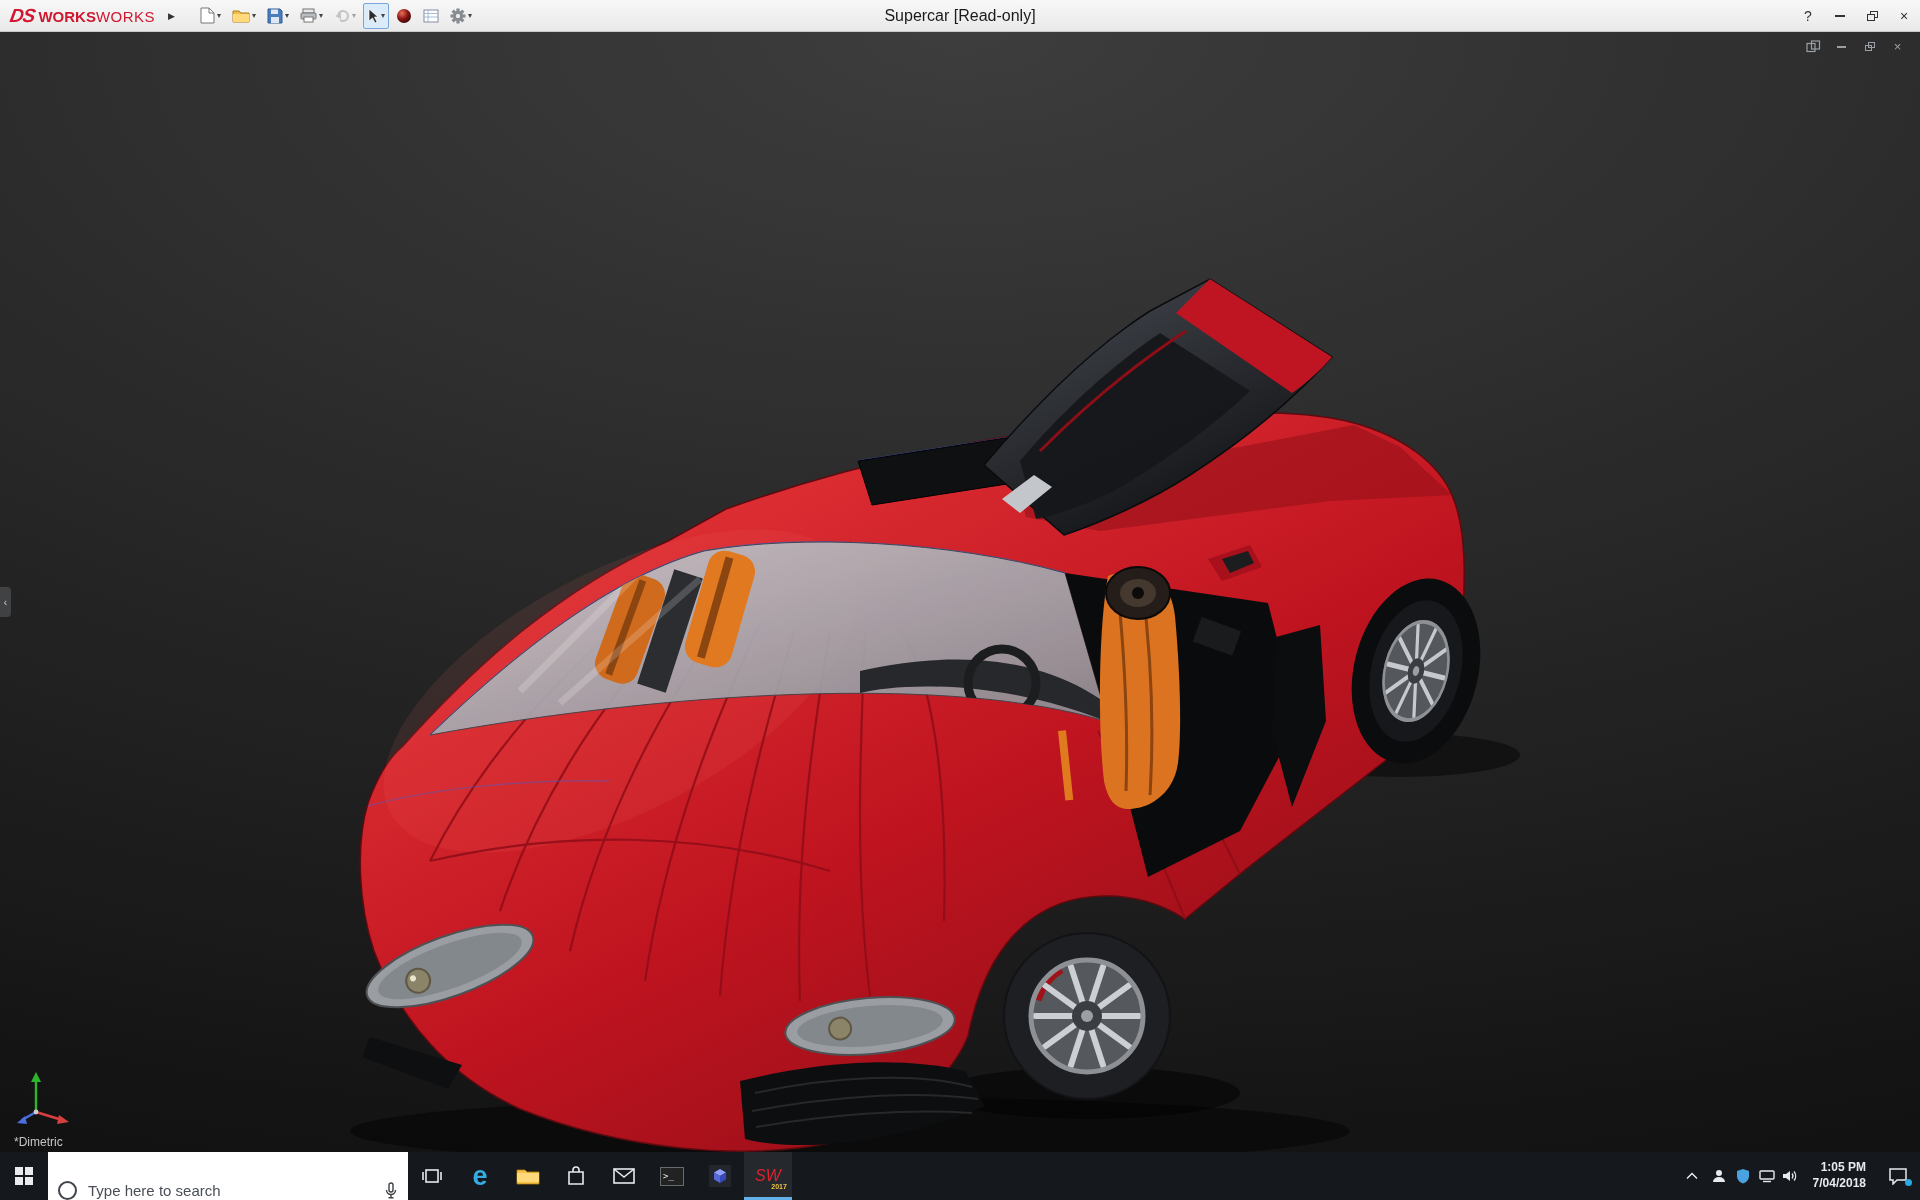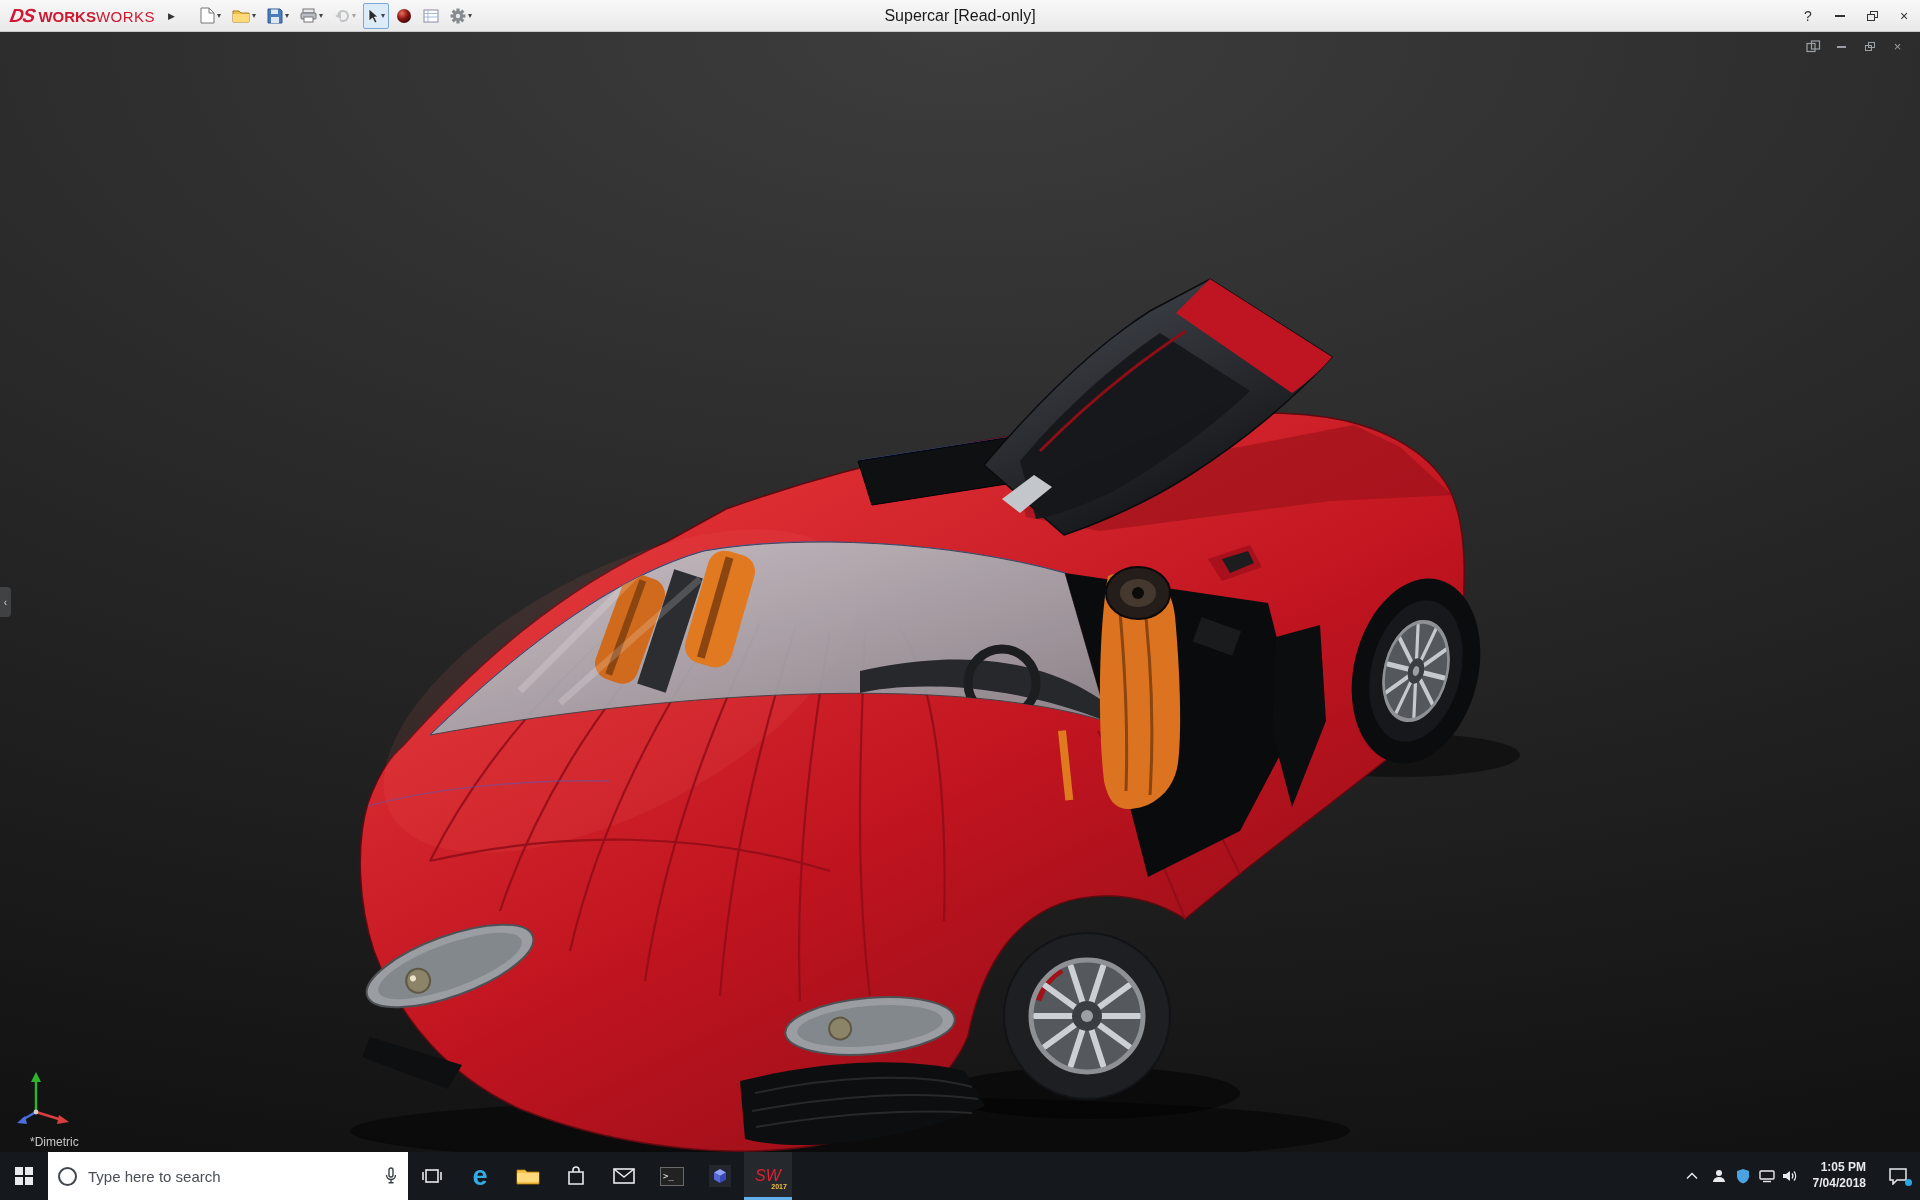--- a/index.html
+++ b/index.html
@@ -36,27 +36,27 @@
   .vp-btn{width:17px;height:15px;display:flex;align-items:center;justify-content:center;color:#9aa0a6;font-size:13px;cursor:pointer;}
   .vp-min{width:9px;height:2px;background:#9aa0a6;}
   .vp-restore{position:relative;width:10px;height:9px;}
   .vp-restore i{position:absolute;border:1.2px solid #9aa0a6;display:block;}
   .vp-restore .back{width:5px;height:4px;right:0;top:0;}
   .vp-restore .front{width:5px;height:4px;left:0;bottom:0;}
   .fm-tab{position:absolute;left:0;top:556px;width:11px;height:30px;background:rgba(205,210,215,.18);
     border-radius:0 4px 4px 0;display:flex;align-items:center;justify-content:center;cursor:pointer;}
   .fm-tab span{color:#cfd3d7;font-size:10px;}
   .triad{position:absolute;left:16px;bottom:26px;}
-  .view-label{position:absolute;left:30px;bottom:3px;color:#c6c6c6;font-size:12px;}
+  .view-label{position:absolute;left:14px;bottom:3px;color:#c6c6c6;font-size:12px;}
 
   
   .taskbar{position:absolute;left:0;right:0;bottom:0;height:48px;background:#15181d;
     display:flex;align-items:stretch;z-index:40;color:#e8eaed;}
   .tb-btn{width:48px;display:flex;align-items:center;justify-content:center;cursor:pointer;flex:none;}
-  .search-box{width:340px;background:#fff;display:flex;align-items:center;padding:0 10px;gap:9px;flex:none;cursor:text;}
+  .search-box{width:340px;background:#fff;display:flex;align-items:flex-end;padding:0 10px;gap:9px;flex:none;cursor:text;}
   .search-ring{width:15px;height:15px;border:2px solid #41464c;border-radius:50%;flex:none;}
   .search-input{flex:1;border:none;outline:none;font-size:15px;color:#202124;background:transparent;font-family:inherit;min-width:0;}
   .search-input::placeholder{color:#4a4f55;}
   .edge-e{color:#35abe2;font-size:27px;font-weight:bold;line-height:1;}
   .cmd-ico{width:24px;height:19px;background:#222;border:1px solid #6a6a6a;color:#e8e8e8;
     font-family:"DejaVu Sans Mono",monospace;font-size:9px;display:flex;align-items:center;padding-left:2px;box-sizing:border-box;}
   .sw-ico{position:relative;line-height:1;}
   .sw-letters{color:#e0212f;font-weight:normal;font-style:italic;font-size:16px;}
   .sw-year{position:absolute;right:-6px;bottom:-6px;color:#f0c040;font-size:7px;font-weight:bold;}
   .sw-active{box-shadow:inset 0 -3px 0 #63b1ea;background:rgba(255,255,255,.07);}

